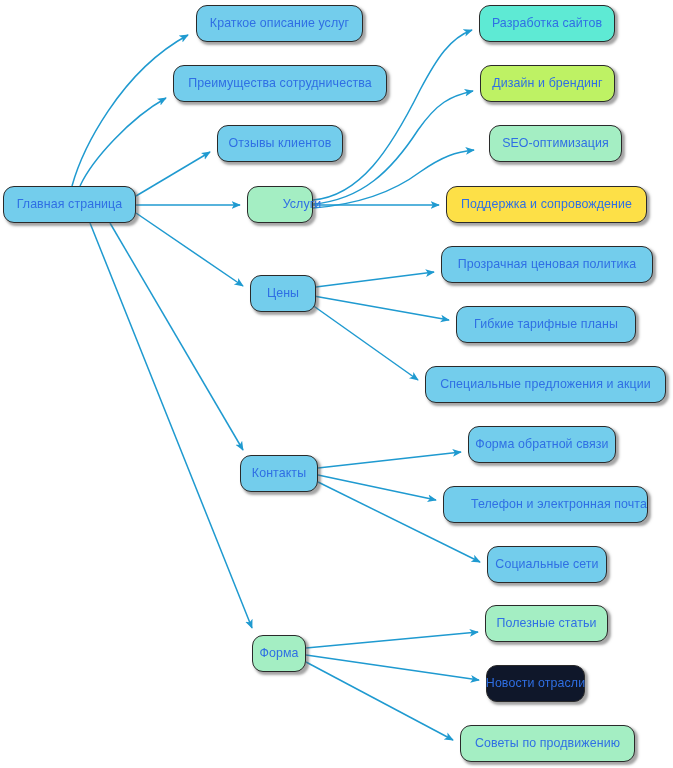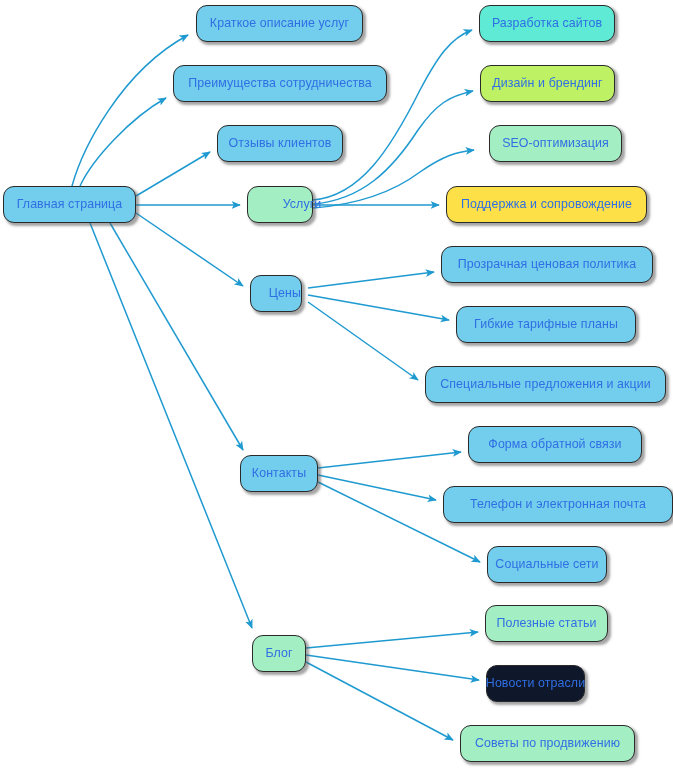--- a/index.html
+++ b/index.html
@@ -97,46 +97,46 @@
       </div>
       <div class="node" style="left: 480px; top: 65px; width: 135px; height: 37px; background: #bef264; border-color: rgb(42, 42, 42);">
         <span class="label" style="color: rgb(47, 111, 228);">Дизайн и брендинг</span>
       </div>
       <div class="node" style="left: 481px; top: 125px; width: 133px; height: 37px; background: rgb(164, 238, 195); border-color: rgb(42, 42, 42); margin-left: 8px;">
         <span class="label" style="color: rgb(47, 111, 228);">SEO-оптимизация</span>
       </div>
       <div class="node" style="left: 446px; top: 186px; width: 201px; height: 37px; background: #fde047; border-color: rgb(42, 42, 42); align-items: center;">
         <span class="label" style="color: rgb(47, 111, 228);">Поддержка и сопровождение</span>
       </div>
-      <div class="node" style="left: 250px; top: 275px; width: 52px; height: 37px; background: rgb(115, 205, 236); border-color: rgb(42, 42, 42); justify-content: flex-end;">
+      <div class="node" style="left: 250px; top: 275px; width: 66px; height: 37px; background: rgb(115, 205, 236); border-color: rgb(42, 42, 42);">
         <span class="label" style="color: rgb(47, 111, 228);">Цены</span>
       </div>
       <div class="node" style="left: 441px; top: 246px; width: 212px; height: 37px; background: rgb(115, 205, 236); border-color: rgb(42, 42, 42);">
         <span class="label" style="color: rgb(47, 111, 228);">Прозрачная ценовая политика</span>
       </div>
       <div class="node" style="left: 456px; top: 306px; width: 180px; height: 37px; background: rgb(115, 205, 236); border-color: rgb(42, 42, 42);">
         <span class="label" style="color: rgb(47, 111, 228);">Гибкие тарифные планы</span>
       </div>
       <div class="node" style="left: 425px; top: 366px; width: 241px; height: 37px; background: rgb(115, 205, 236); border-color: rgb(42, 42, 42);">
         <span class="label" style="color: rgb(47, 111, 228);">Специальные предложения и акции</span>
       </div>
       <div class="node" style="left: 240px; top: 455px; width: 78px; height: 37px; background: rgb(115, 205, 236); border-color: rgb(42, 42, 42);">
         <span class="label" style="color: rgb(47, 111, 228);">Контакты</span>
       </div>
-      <div class="node" style="left: 468px; top: 426px; width: 174px; height: 37px; background: rgb(115, 205, 236); border-color: rgb(42, 42, 42);">
+      <div class="node" style="left: 468px; top: 426px; width: 148px; height: 37px; background: rgb(115, 205, 236); border-color: rgb(42, 42, 42);">
         <span class="label" style="color: rgb(47, 111, 228);">Форма обратной связи</span>
       </div>
-      <div class="node" style="left: 443px; top: 486px; width: 230px; height: 37px; background: rgb(115, 205, 236); border-color: rgb(42, 42, 42);">
+      <div class="node" style="left: 443px; top: 486px; width: 205px; height: 37px; background: rgb(115, 205, 236); border-color: rgb(42, 42, 42); justify-content: flex-end;">
         <span class="label" style="color: rgb(47, 111, 228);">Телефон и электронная почта</span>
       </div>
       <div class="node" style="left: 487px; top: 546px; width: 120px; height: 37px; background: rgb(115, 205, 236); border-color: rgb(42, 42, 42);">
         <span class="label" style="color: rgb(47, 111, 228);">Социальные сети</span>
       </div>
       <div class="node" style="left: 252px; top: 635px; width: 54px; height: 37px; background: rgb(164, 238, 195); border-color: rgb(42, 42, 42);">
-        <span class="label" style="color: rgb(47, 111, 228);">Блог</span>
+        <span class="label" style="color: rgb(47, 111, 228);">Форма</span>
       </div>
       <div class="node" style="left: 485px; top: 605px; width: 123px; height: 37px; background: rgb(164, 238, 195); border-color: rgb(42, 42, 42);">
         <span class="label" style="color: rgb(47, 111, 228);">Полезные статьи</span>
       </div>
       <div class="node" style="left: 486px; top: 665px; width: 99px; height: 37px; background: #0f172a; border-color: rgb(42, 42, 42);">
         <span class="label" style="color: rgb(47, 111, 228);">Новости отрасли</span>
       </div>
       <div class="node" style="left: 460px; top: 725px; width: 175px; height: 37px; background: rgb(164, 238, 195); border-color: rgb(42, 42, 42);">
         <span class="label" style="color: rgb(47, 111, 228);">Советы по продвижению</span>
       </div>

